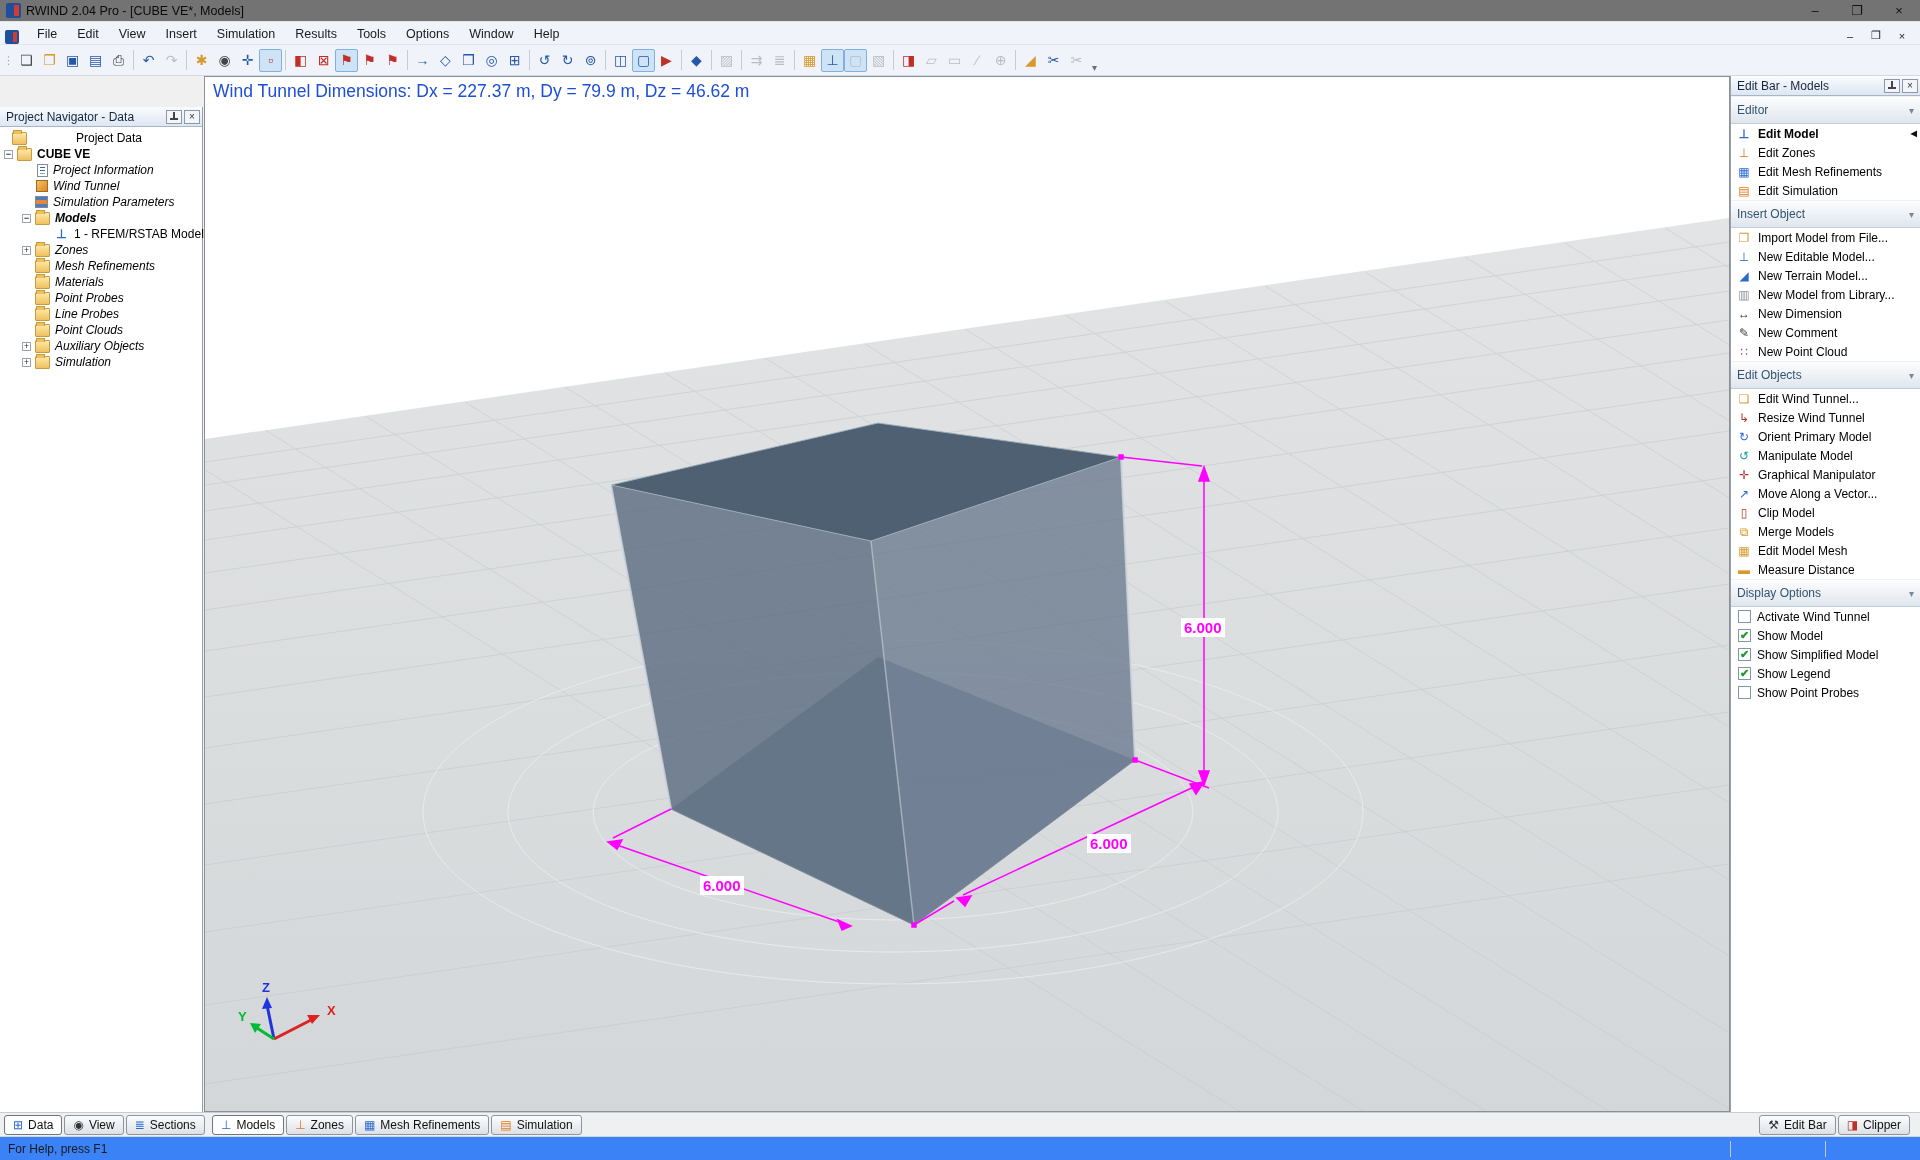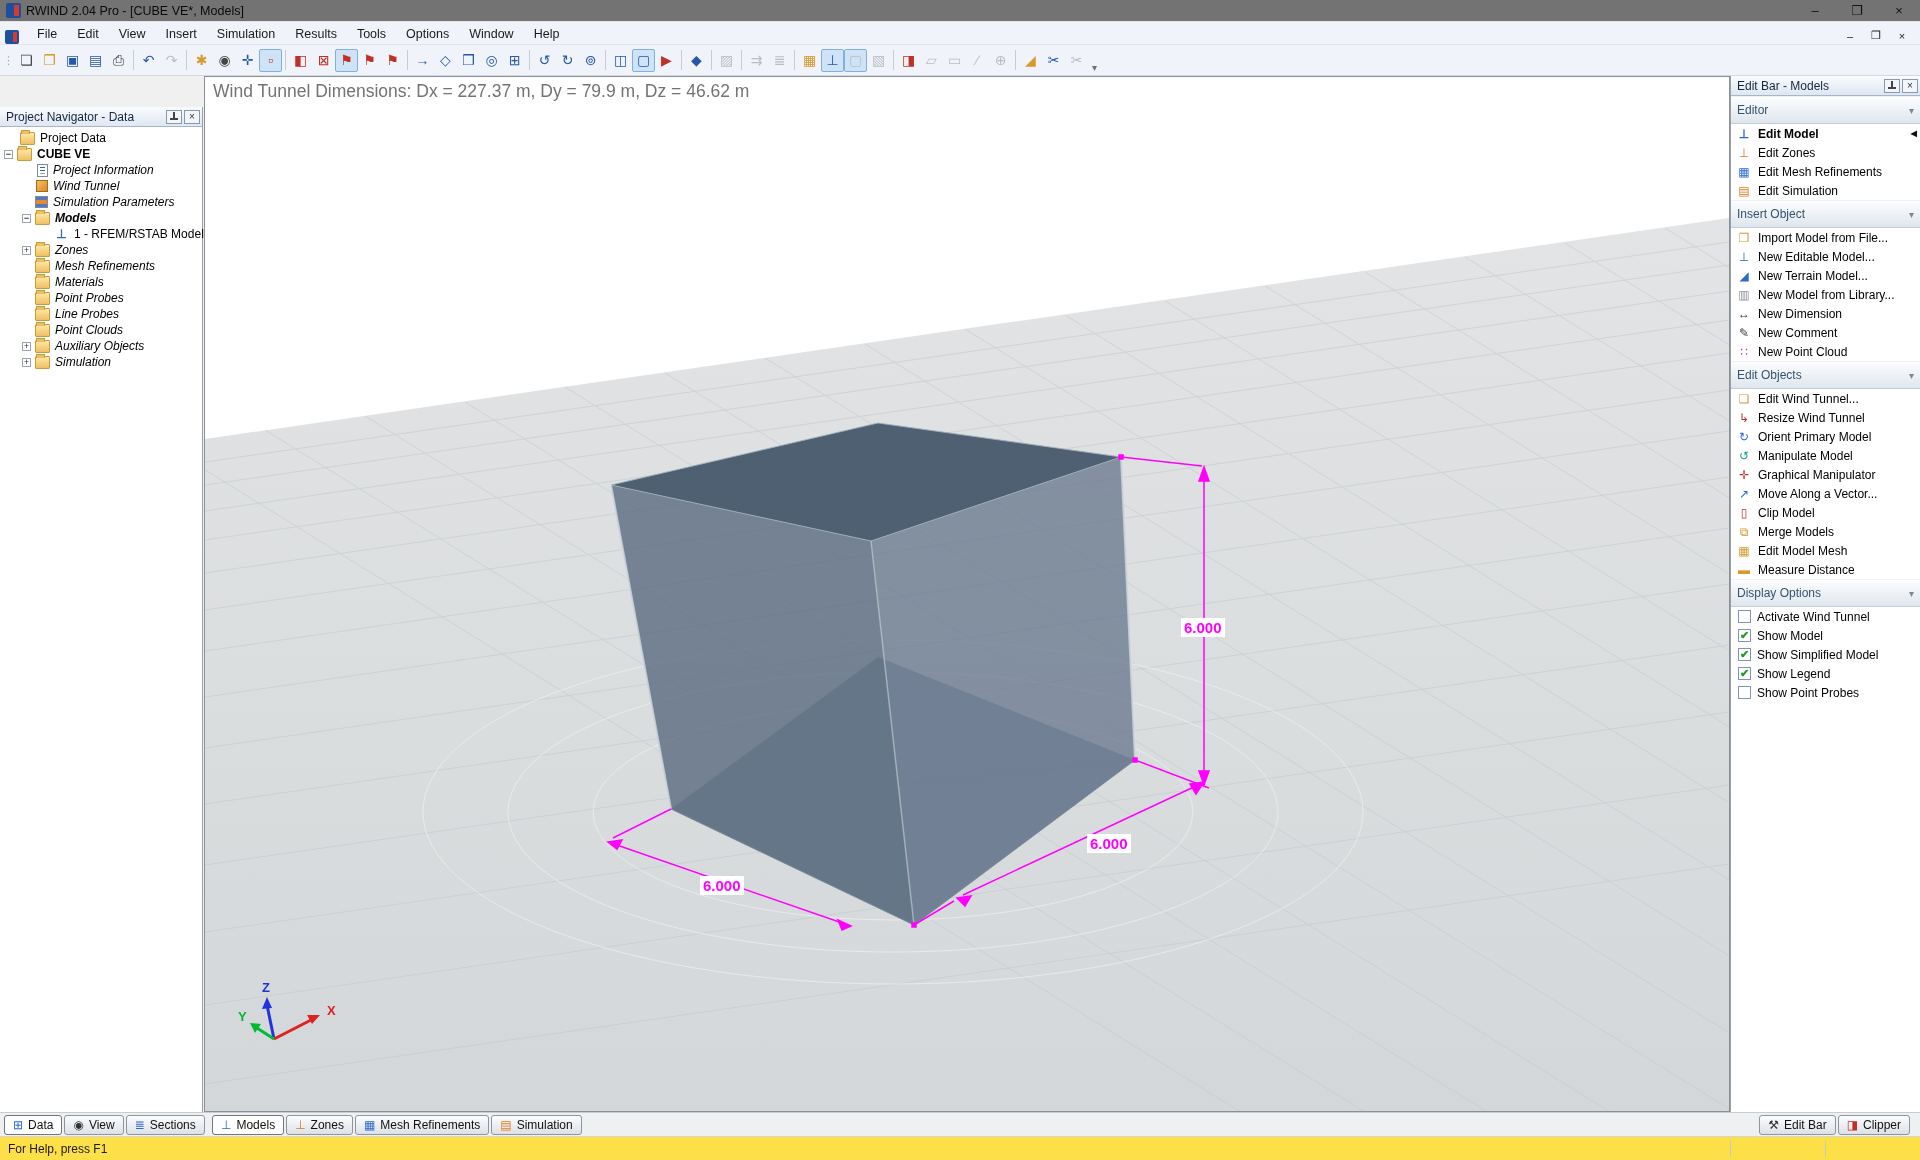--- a/index.html
+++ b/index.html
@@ -53,21 +53,21 @@
   .ph-btn { width:16px; height:14px; border:1px solid #8d99a8; background:#f2f5f9; margin-left:2px;
     display:flex; align-items:center; justify-content:center; font-size:10px; color:#333; }
   .pin-glyph { position:relative; width:8px; height:9px; }
   .pin-glyph::before { content:""; position:absolute; left:3px; top:0; width:2px; height:7px; background:#444; }
   .pin-glyph::after { content:""; position:absolute; left:0; top:6px; width:8px; height:2px; background:#444; }
 
   
   .tree { padding-top:3px; }
   .trow { height:16px; display:flex; align-items:center; font-size:12px; color:#000; white-space:nowrap; }
   .trow.bold { font-weight:bold; }
-  .t0 { padding-left:20px; } .t1 { padding-left:4px; } .t2 { padding-left:22px;font-style:italic; } .t3 { padding-left:54px; }
+  .t0 { padding-left:12px;gap:44px; } .t1 { padding-left:4px; } .t2 { padding-left:22px;font-style:italic; } .t3 { padding-left:54px; }
   .exp { width:9px; height:9px; border:1px solid #9aa4ae; background:#fff; font-size:9px; line-height:7px;
     text-align:center; color:#333; margin-right:4px; flex:none; }
   .exp.none { visibility:hidden; }
   .tico { width:15px; height:13px; margin-right:5px; flex:none; position:relative; }
   .ico-folder { background:linear-gradient(#ffe9a8,#f0c060); border:1px solid #c89b40; border-radius:1px; }
   .ico-folder::before { content:""; position:absolute; left:0; top:-3px; width:7px; height:3px;
     background:#f0c060; border:1px solid #c89b40; border-bottom:none; border-radius:1px 1px 0 0; }
   .ico-doc { background:#fff; border:1px solid #7b8ca0; width:11px; margin-left:2px; }
   .ico-doc::before { content:""; position:absolute; left:2px; top:2px; right:2px; height:1px;
     background:#3a66a8; box-shadow:0 3px 0 #3a66a8, 0 6px 0 #8aa6c8; }
@@ -88,38 +88,38 @@
   .c-red { color:#c03028; } .c-teal { color:#18a090; } .c-magenta { color:#d020c0; }
   .c-grey { color:#8a9098; } .c-dark { color:#333; }
   .cb { width:13px; height:13px; border:1px solid #7f96ad; background:#fff; margin:0 6px 0 2px;
     display:flex; align-items:center; justify-content:center; flex:none; }
   .cb .tick { display:none; font-size:11px; color:#1e9e28; font-weight:bold; line-height:11px; }
   .cb.checked .tick { display:block; }
 
   
   .viewport { position:absolute; left:204px; top:76px; width:1526px; height:1036px;
     background:#ffffff; border:1px solid #8a9098; overflow:hidden; }
-  .vp-title { position:absolute; left:8px; top:4px; font-size:17.5px; color:#737373; z-index:5; }
+  .vp-title { position:absolute; left:8px; top:4px; font-size:17.5px; color:#1d4ed8; z-index:5; }
   .dim-label { position:absolute; z-index:5; background:#ffffff; color:#ff00ff; font-weight:bold;
     font-size:15px; padding:0 3px; line-height:19px; }
   .axis-label { font-size:13px; font-weight:bold; }
 
   
   .tabbar { position:absolute; left:0; bottom:24px; width:1920px; height:24px;
     background:#eef0f2; border-top:1px solid #c9cdd2; }
   .tabgroup { position:absolute; top:2px; display:flex; }
   .tg-left { left:4px; } .tg-center { left:212px; } .tg-right { right:8px; }
   .tab { height:20px; display:flex; align-items:center; padding:0 8px; margin-right:2px;
     border:1px solid #8e959d; border-radius:3px; background:linear-gradient(#fcfdfe,#dde1e6);
     font-size:12px; color:#111; white-space:nowrap; }
   .tab.active { background:#fdfdfd; border-color:#6f767e; }
   .tab .tico2 { margin-right:5px; font-size:12px; }
 
   
-  .statusbar { position:absolute; left:0; bottom:0; width:1920px; height:24px; background:#fde047;
+  .statusbar { position:absolute; left:0; bottom:0; width:1920px; height:24px; background:#3b82f6;
     border-top:1px solid #d2d4d7; display:flex; align-items:center; font-size:12px; color:#1a1a1a; }
   .status-text { padding-left:8px; flex:1; }
   .status-cell { width:95px; height:16px; border-left:1px solid #c6c9cc; }
 </style>
 </head>
 <body>
 
 <div class="app">
 
   <div class="titlebar">

